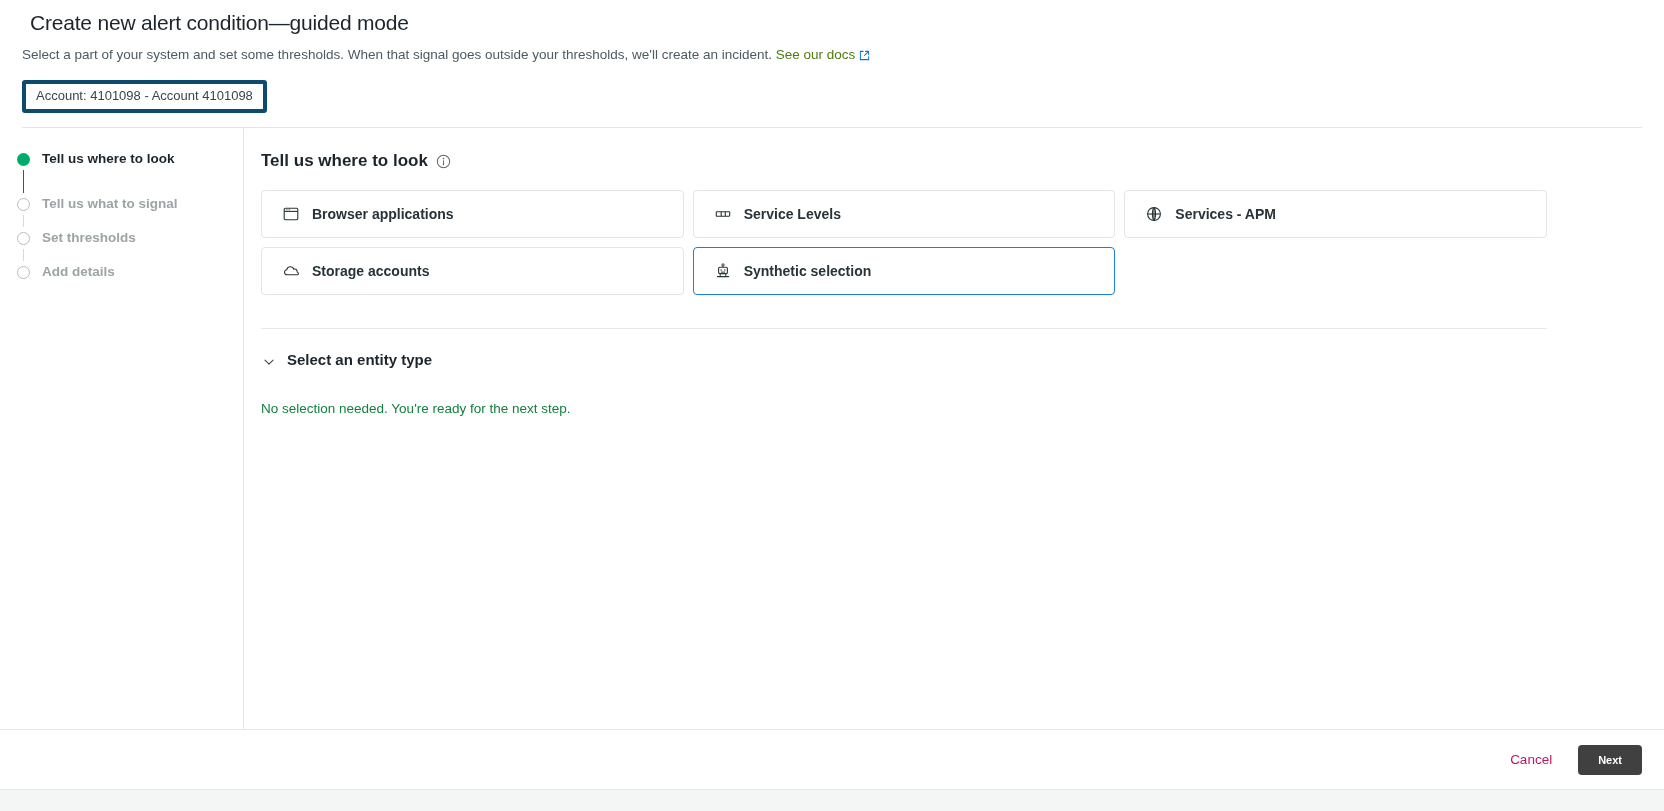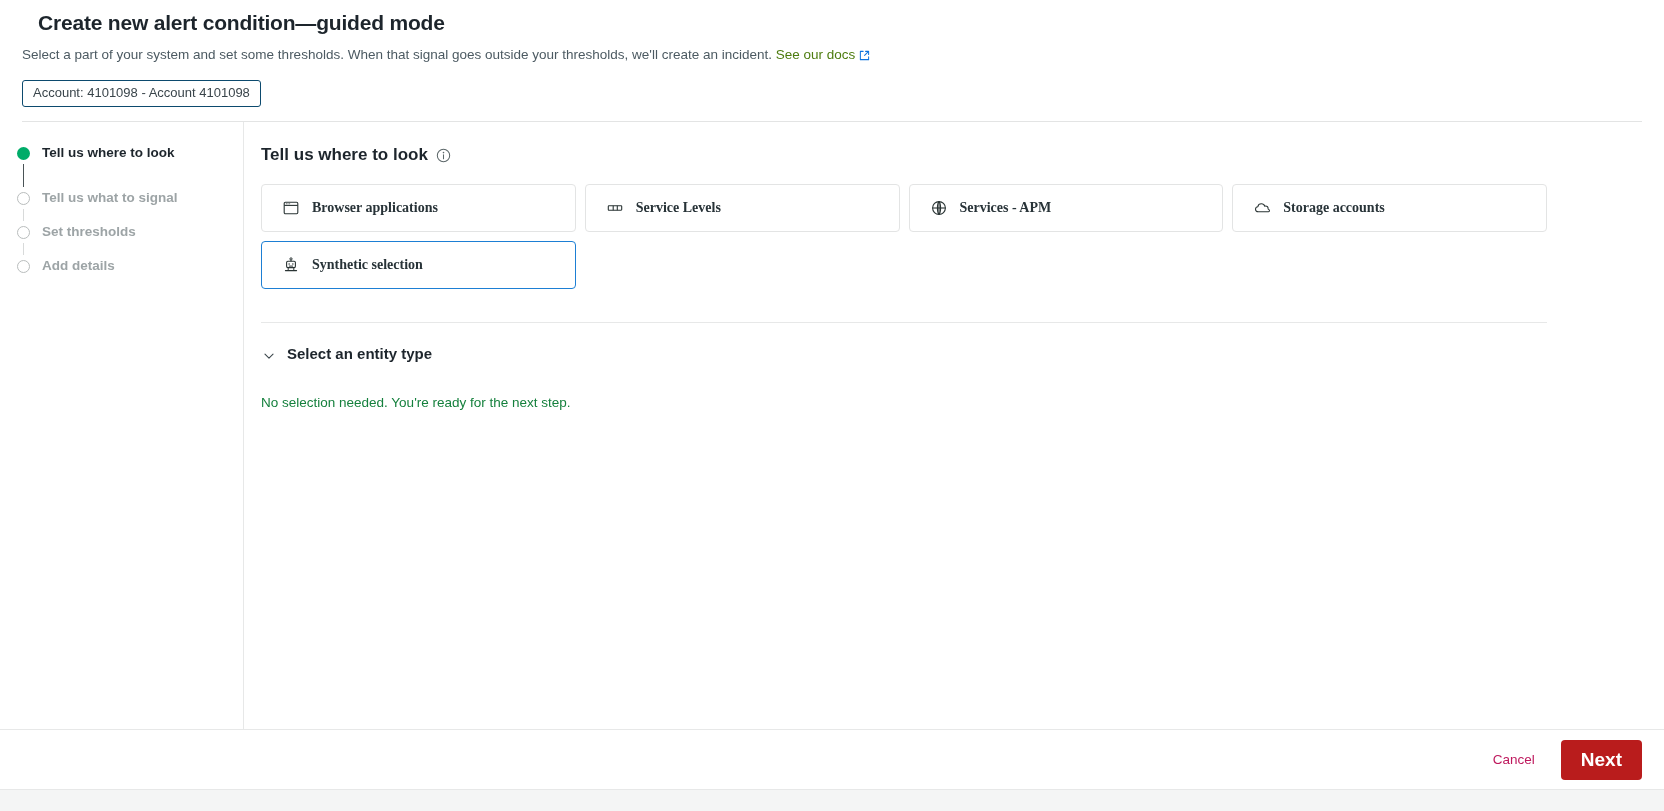--- a/index.html
+++ b/index.html
@@ -24,24 +24,24 @@
   }
 
   
   .header {
     padding: 10px 22px 0 22px;
     background: #ffffff;
     flex: 0 0 auto;
   }
   .page-title {
     font-size: 21px;
-    font-weight: bold;
+    font-weight: normal;
     letter-spacing: -0.2px;
     color: #1d252c;
-    margin: 0 0 10px 16px;
+    margin: 0 0 10px 8px;
     line-height: 26px;
   }
   .subtitle {
     font-size: 13.5px;
     color: #4c5a62;
     line-height: 18px;
     margin-bottom: 14px;
   }
   .docs-link {
     color: #4d7c0f;
@@ -49,21 +49,21 @@
     cursor: pointer;
     text-align: center;
   }
   .ext-icon {
     display: inline-block;
     vertical-align: -2px;
     margin-left: 4px;
   }
   .chip {
     display: inline-block;
-    border: 1px solid #0c4a6e;
+    border: 4px solid #0c4a6e;
     border-radius: 3px;
     padding: 4px 10px 5px 10px;
     font-size: 13px;
     color: #3a454b;
     background: #ffffff;
     line-height: 16px;
   }
   .header-rule {
     height: 1px;
     background: #e3e4e4;
@@ -139,25 +139,24 @@
   }
   .info-icon {
     margin-left: 8px;
     display: inline-flex;
     align-items: center;
     cursor: pointer;
   }
 
   .card-grid {
     display: grid;
-    grid-template-columns: repeat(4, 1fr);
+    grid-template-columns: repeat(3, 1fr);
     column-gap: 9px;
     row-gap: 9px;
     max-width: 1286px;
-    font-family: Liberation Serif, serif;
   }
   .card {
     border: 1px solid #e3e4e4;
     border-radius: 4px;
     background: #ffffff;
     height: 48px;
     display: flex;
     align-items: center;
     padding-left: 20px;
     box-sizing: border-box;
@@ -233,24 +232,24 @@
     font-size: 13.5px;
     color: #be185d;
     background: transparent;
     border: none;
     padding: 8px 12px;
     margin-right: 14px;
     cursor: pointer;
     font-family: "Liberation Sans", sans-serif;
   }
   .btn-next {
-    font-size: 19px;
+    font-size: 11px;
     font-weight: bold;
     color: #ffffff;
-    background: #b91c1c;
+    background: #404040;
     border: none;
     border-radius: 4px;
     padding: 9px 20px;
     cursor: pointer;
     font-family: "Liberation Sans", sans-serif;
   }
   .bottom-strip {
     height: 21px;
     background: #f4f5f5;
   }

